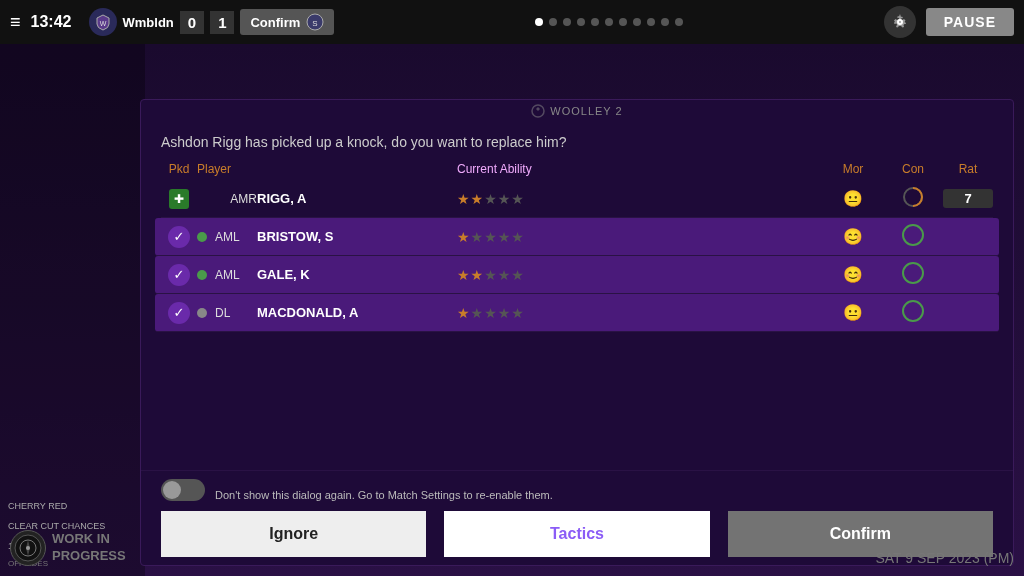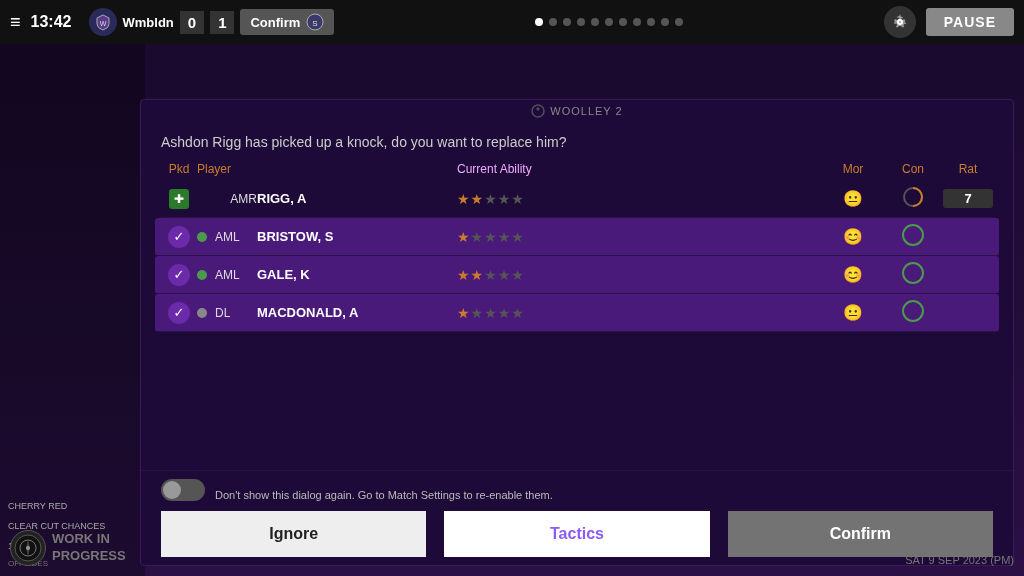--- a/index.html
+++ b/index.html
@@ -353,21 +353,21 @@
       color: #777;
       font-weight: bold;
       text-transform: uppercase;
       line-height: 1.3;
     }
 
     .right-info {
       position: absolute;
       bottom: 10px;
       right: 10px;
-      font-size: 11px;
+      font-size: 14px;
       color: #777;
       text-align: left;
     }
   </style>
 </head>
 <body>
 
 <div class="topbar">
   <span class="topbar-menu">≡</span>
   <span class="topbar-time">13:42</span>

